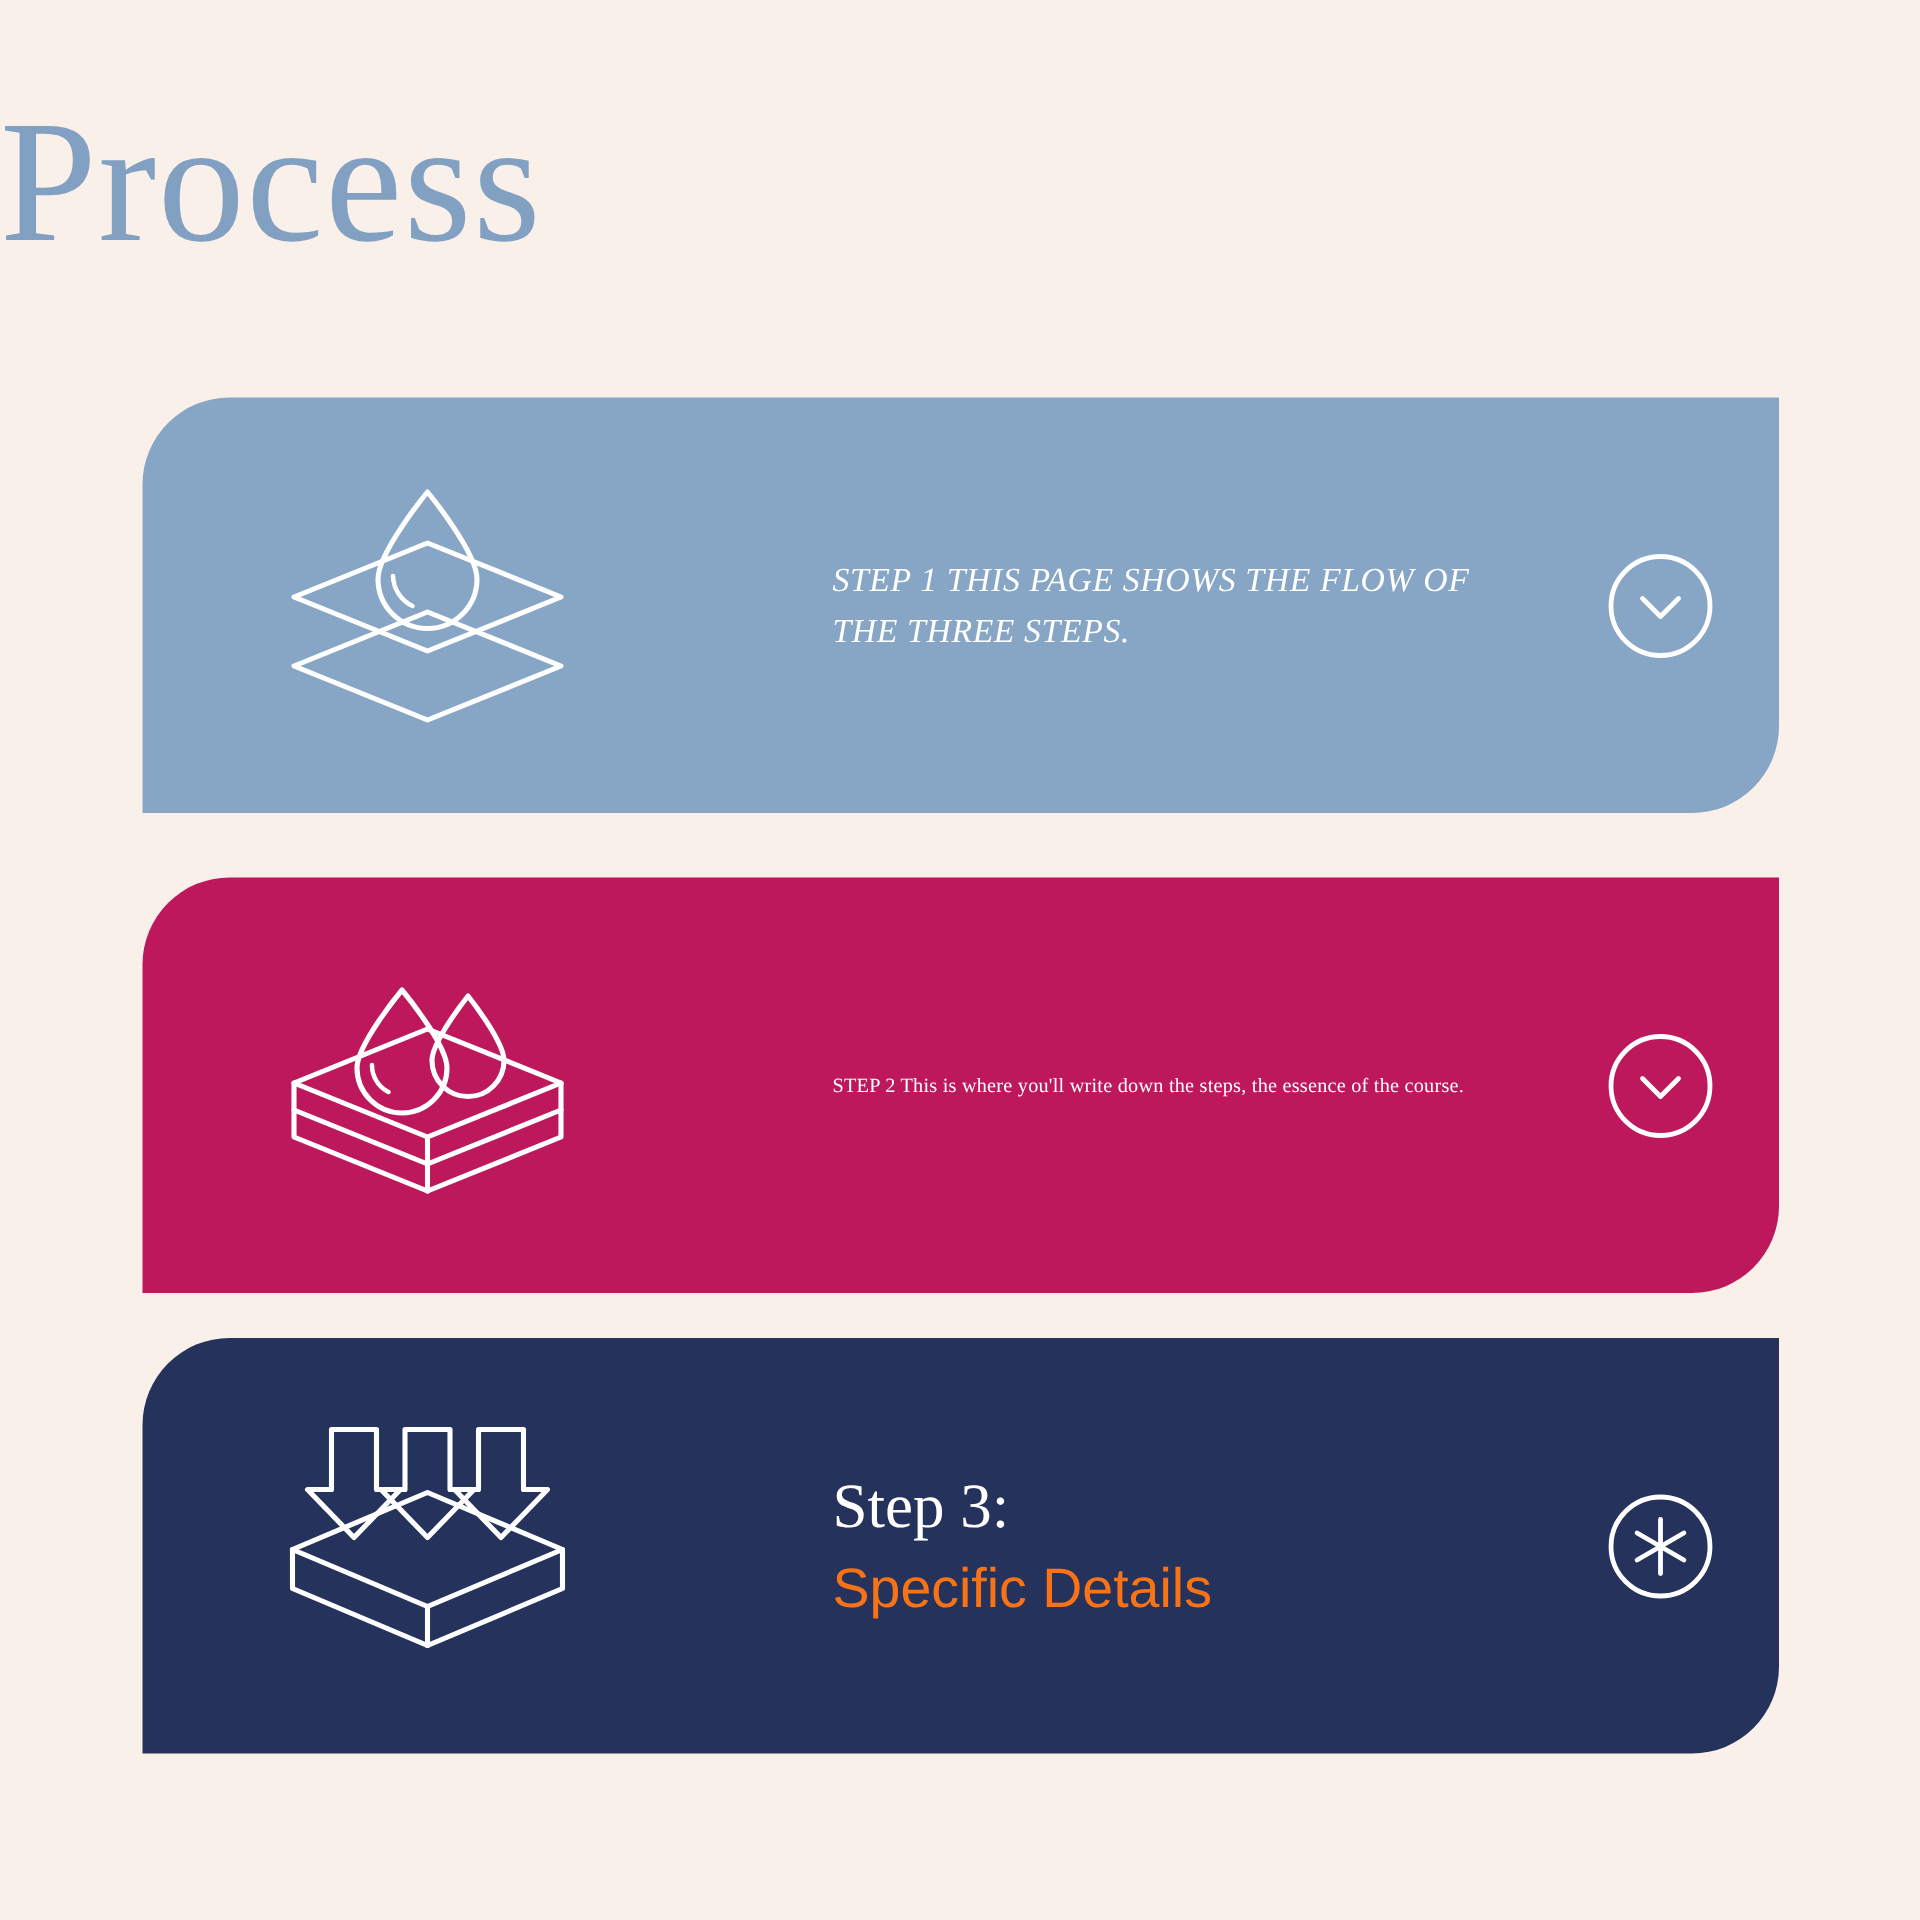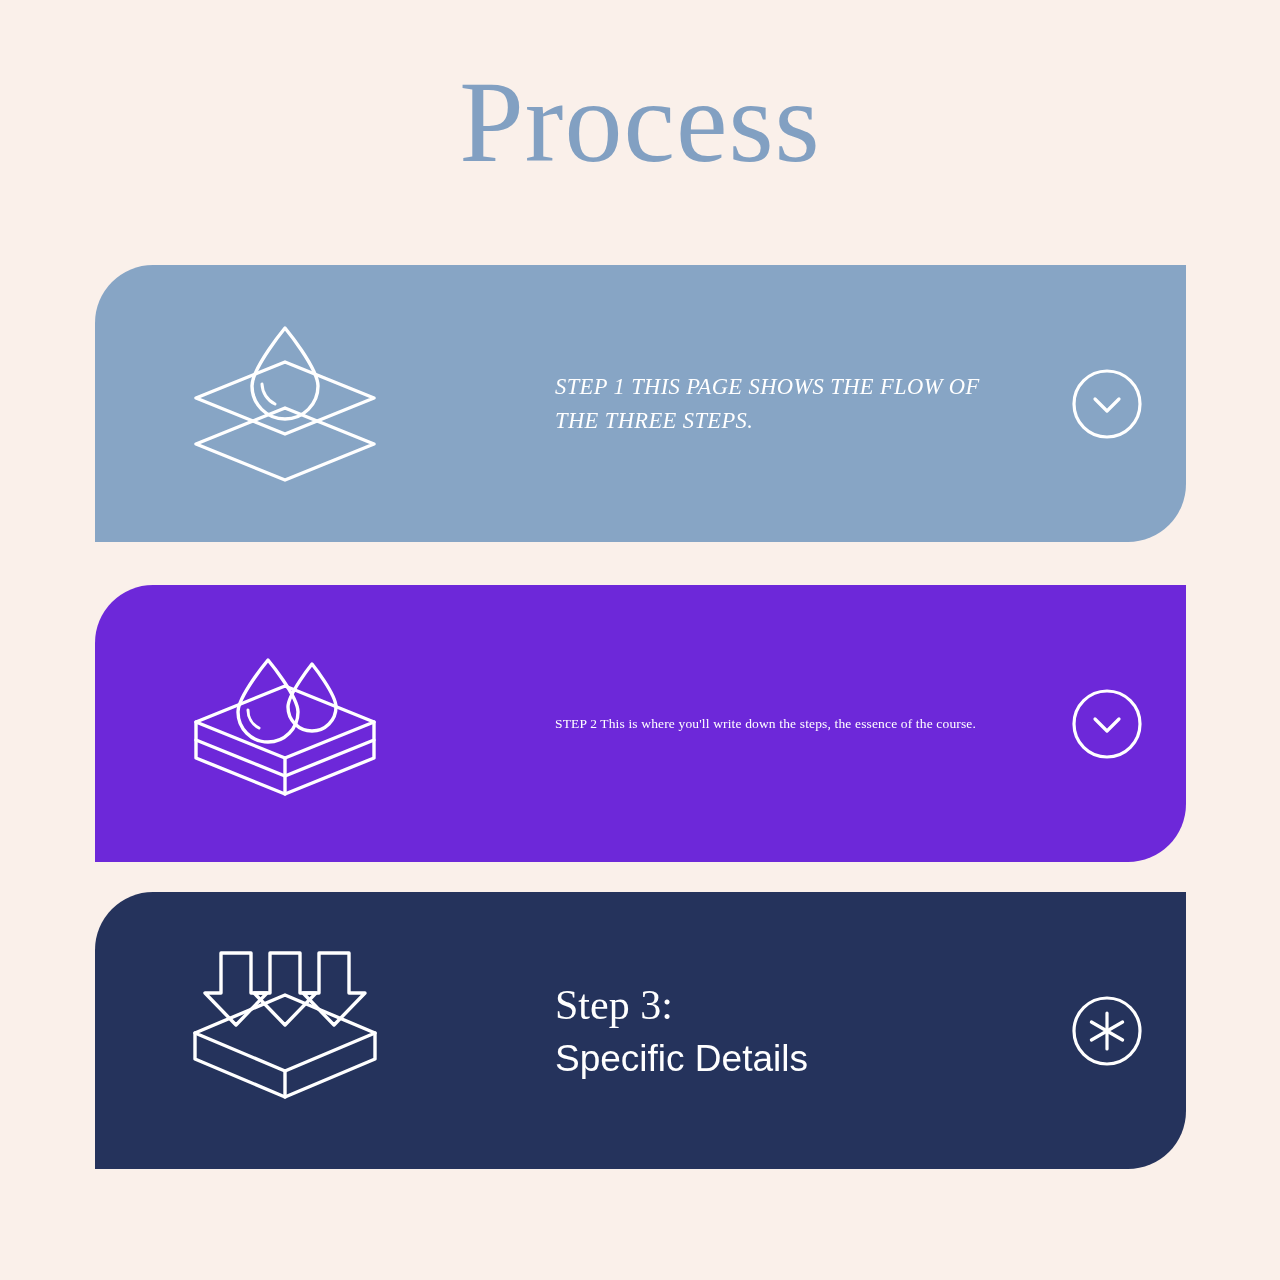--- a/index.html
+++ b/index.html
@@ -20,21 +20,21 @@
     height: 1280px;
     background: #faf0ea;
   }
 
   
   .title {
     position: absolute;
     top: 62px;
     left: 0;
     width: 1280px;
-    text-align: center;
+    text-align: left;
     font-family: "Liberation Serif", "DejaVu Serif", serif;
     font-size: 116px;
     line-height: 1.05;
     letter-spacing: 1px;
     color: #82a0c2;
     font-weight: 400;
   }
 
   
   .card {
@@ -43,21 +43,21 @@
     width: 1091px;
     border-top-left-radius: 58px;
     border-bottom-right-radius: 58px;
     border-top-right-radius: 0;
     border-bottom-left-radius: 0;
     display: flex;
     align-items: center;
     box-sizing: border-box;
   }
   .card-1 { top: 265px;  height: 277px; background: #87a5c5; }
-  .card-2 { top: 585px;  height: 277px; background: #6d28d9; }
+  .card-2 { top: 585px;  height: 277px; background: #be185d; }
   .card-3 { top: 892px;  height: 277px; background: #25335c; }
 
   .card-icon {
     position: absolute;
     left: 80px;
     top: 50%;
     transform: translateY(-50%);
     width: 220px;
     height: 170px;
     display: flex;
@@ -96,21 +96,21 @@
     font-family: "Liberation Serif", "DejaVu Serif", serif;
     font-size: 42px;
     line-height: 1.12;
     color: #ffffff;
     margin-bottom: 10px;
   }
   .step3-sub {
     font-family: "Liberation Sans", sans-serif;
     font-size: 37px;
     line-height: 1.1;
-    color: #ffffff;
+    color: #f97316;
     font-weight: 400;
   }
 
   .card-action {
     position: absolute;
     right: 42px;
     top: 50%;
     transform: translateY(-50%);
     width: 74px;
     height: 74px;

